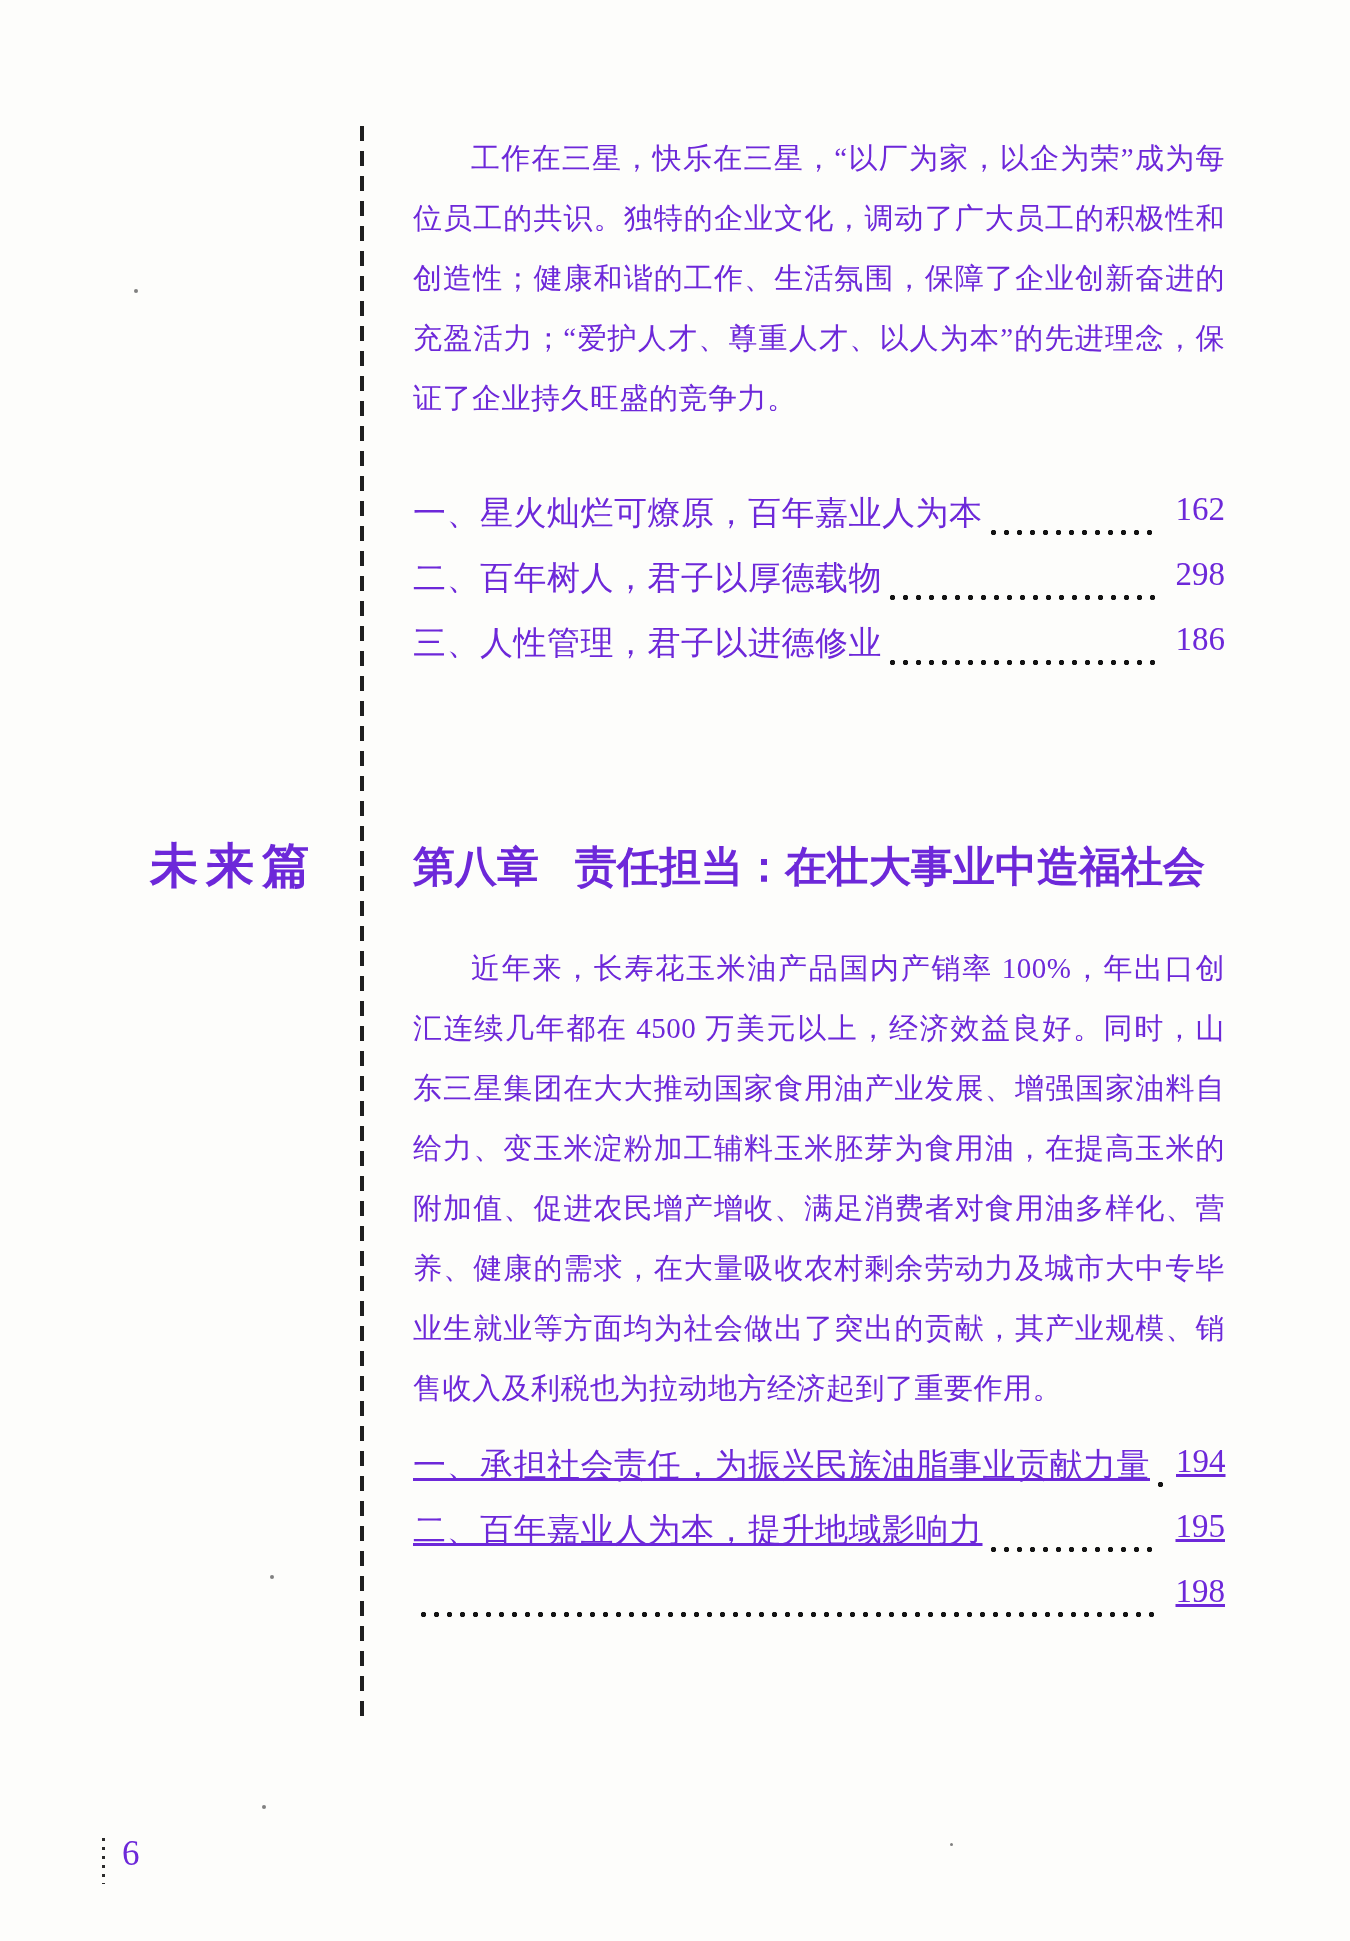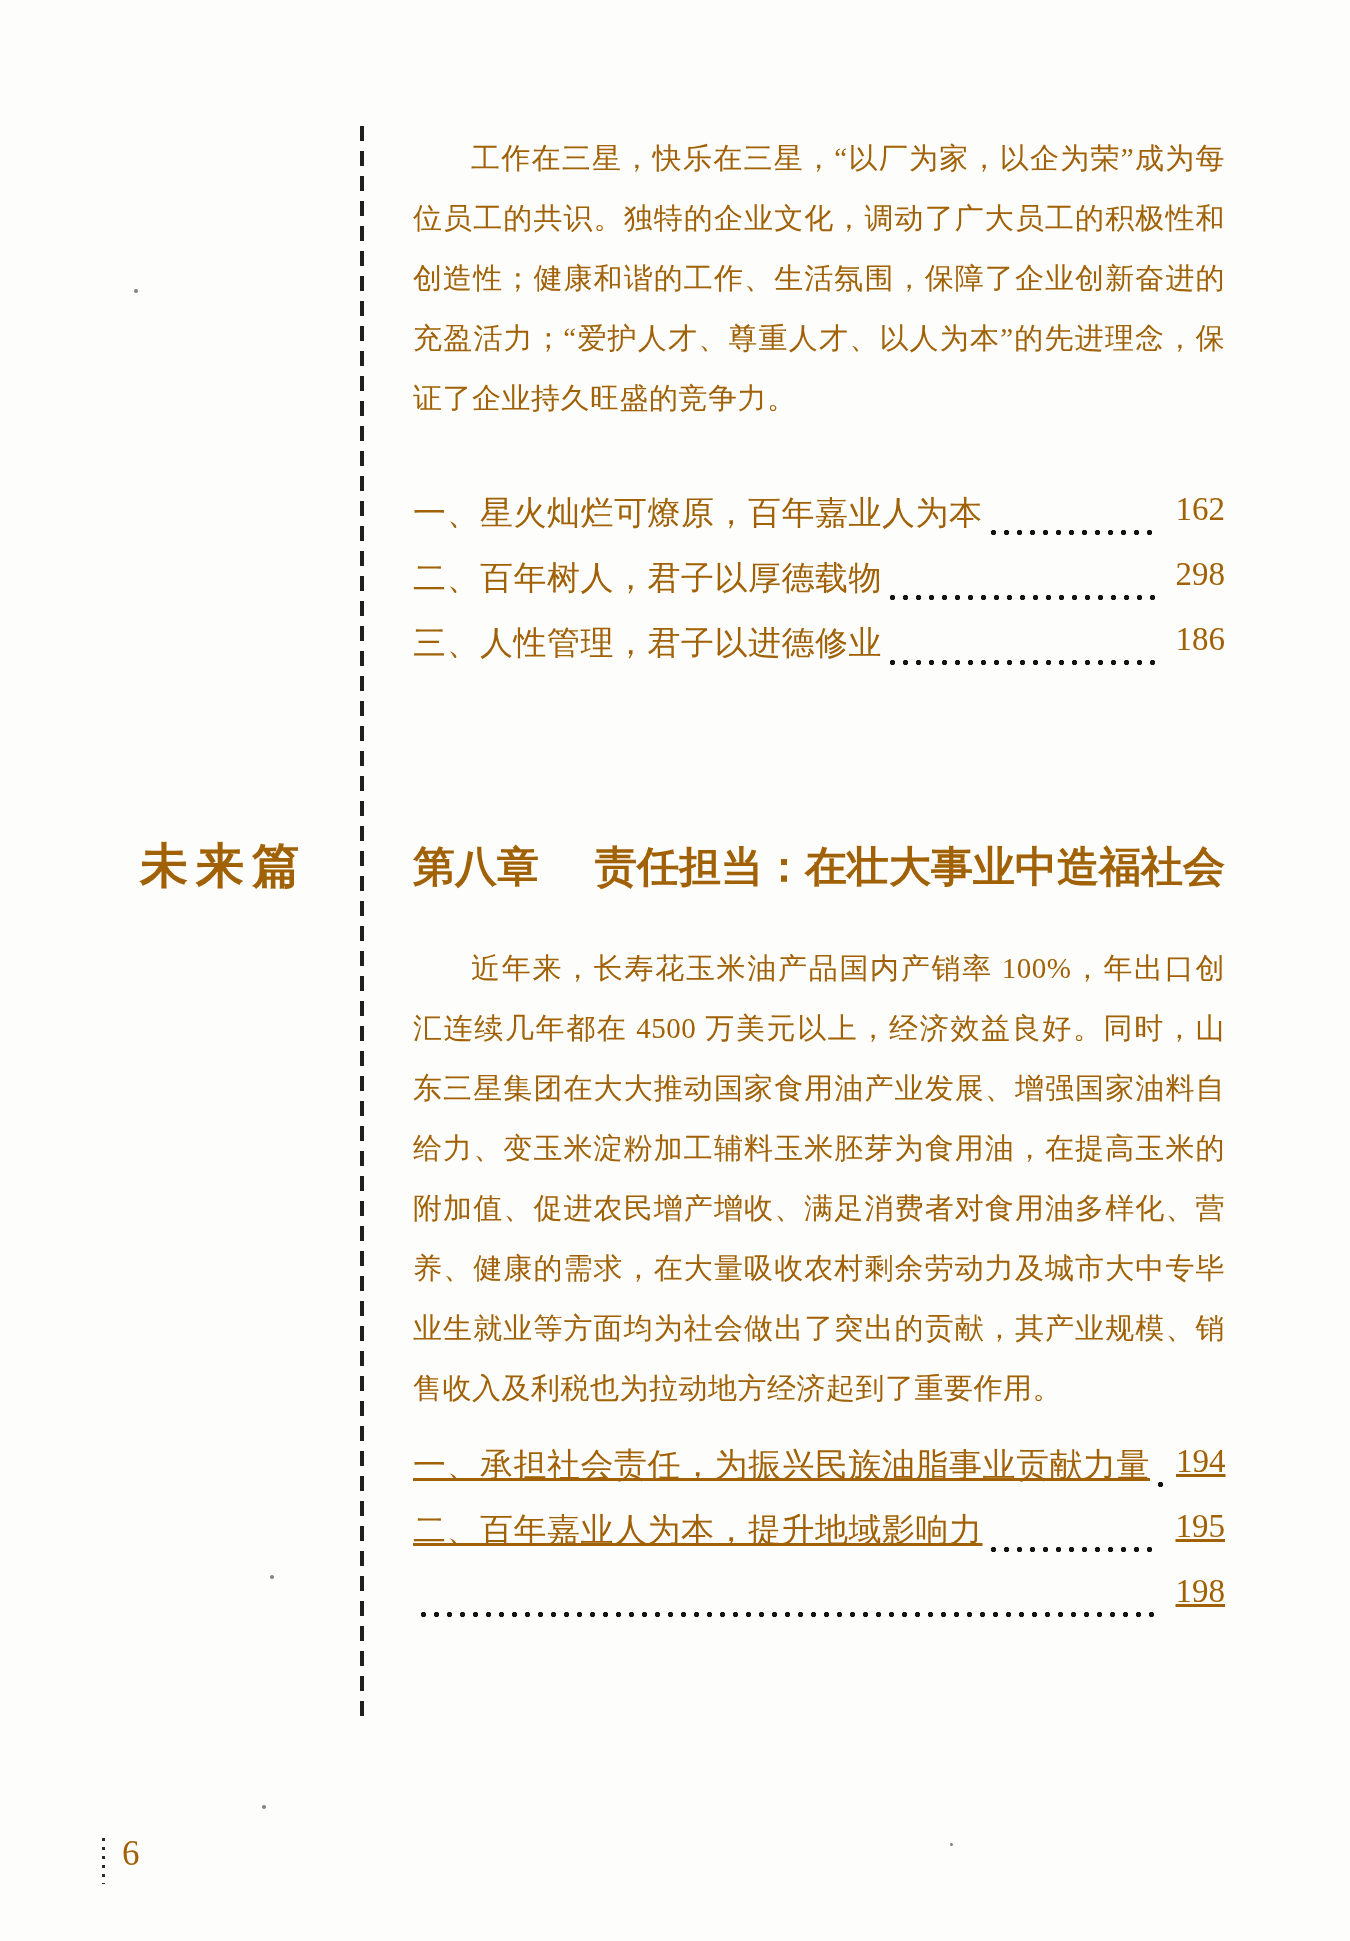--- a/index.html
+++ b/index.html
@@ -3,21 +3,21 @@
 <meta charset="utf-8">
 <style>
   html, body { margin: 0; padding: 0; background: #e8e8e8; }
   .page {
     position: relative;
     width: 1350px;
     height: 1941px;
     margin: 0 auto;
     background: #fdfdfb;
     overflow: hidden;
-    color: #a16207;
+    color: #6d28d9;
     font-family: "Liberation Serif", serif;
   }
   
   .divider {
     position: absolute;
     left: 360px;
     top: 126px;
     width: 4px;
     height: 1596px;
     background: repeating-linear-gradient(to bottom, #1f1f1f 0 15px, transparent 15px 25px);
@@ -67,41 +67,41 @@
   }
   .toc-page {
     width: 60px;
     text-align: right;
     font-size: 33px;
     font-family: "Liberation Serif", serif;
   }
   
   .section-label {
     position: absolute;
-    left: 140px;
+    left: 150px;
     top: 840px;
     font-family: "Liberation Sans", sans-serif;
     font-weight: 700;
     font-size: 48px;
     letter-spacing: 8px;
     line-height: 1.1;
   }
   .chapter {
     position: absolute;
     left: 413px;
     top: 842px;
     width: 830px;
     margin: 0;
     font-family: "Liberation Sans", sans-serif;
     font-weight: 700;
     font-size: 42px;
     line-height: 1.2;
     white-space: nowrap;
   }
-  .chapter .chapter-title { margin-left: 56px; }
+  .chapter .chapter-title { margin-left: 36px; }
   
   .footer { position: absolute; left: 102px; top: 1834px; }
   .footer-dots {
     position: absolute;
     left: 0; top: 4px;
     width: 3px; height: 46px;
     background: repeating-linear-gradient(to bottom, #2b2b2b 0 3.5px, transparent 3.5px 9px);
   }
   .footer-num {
     position: absolute;

